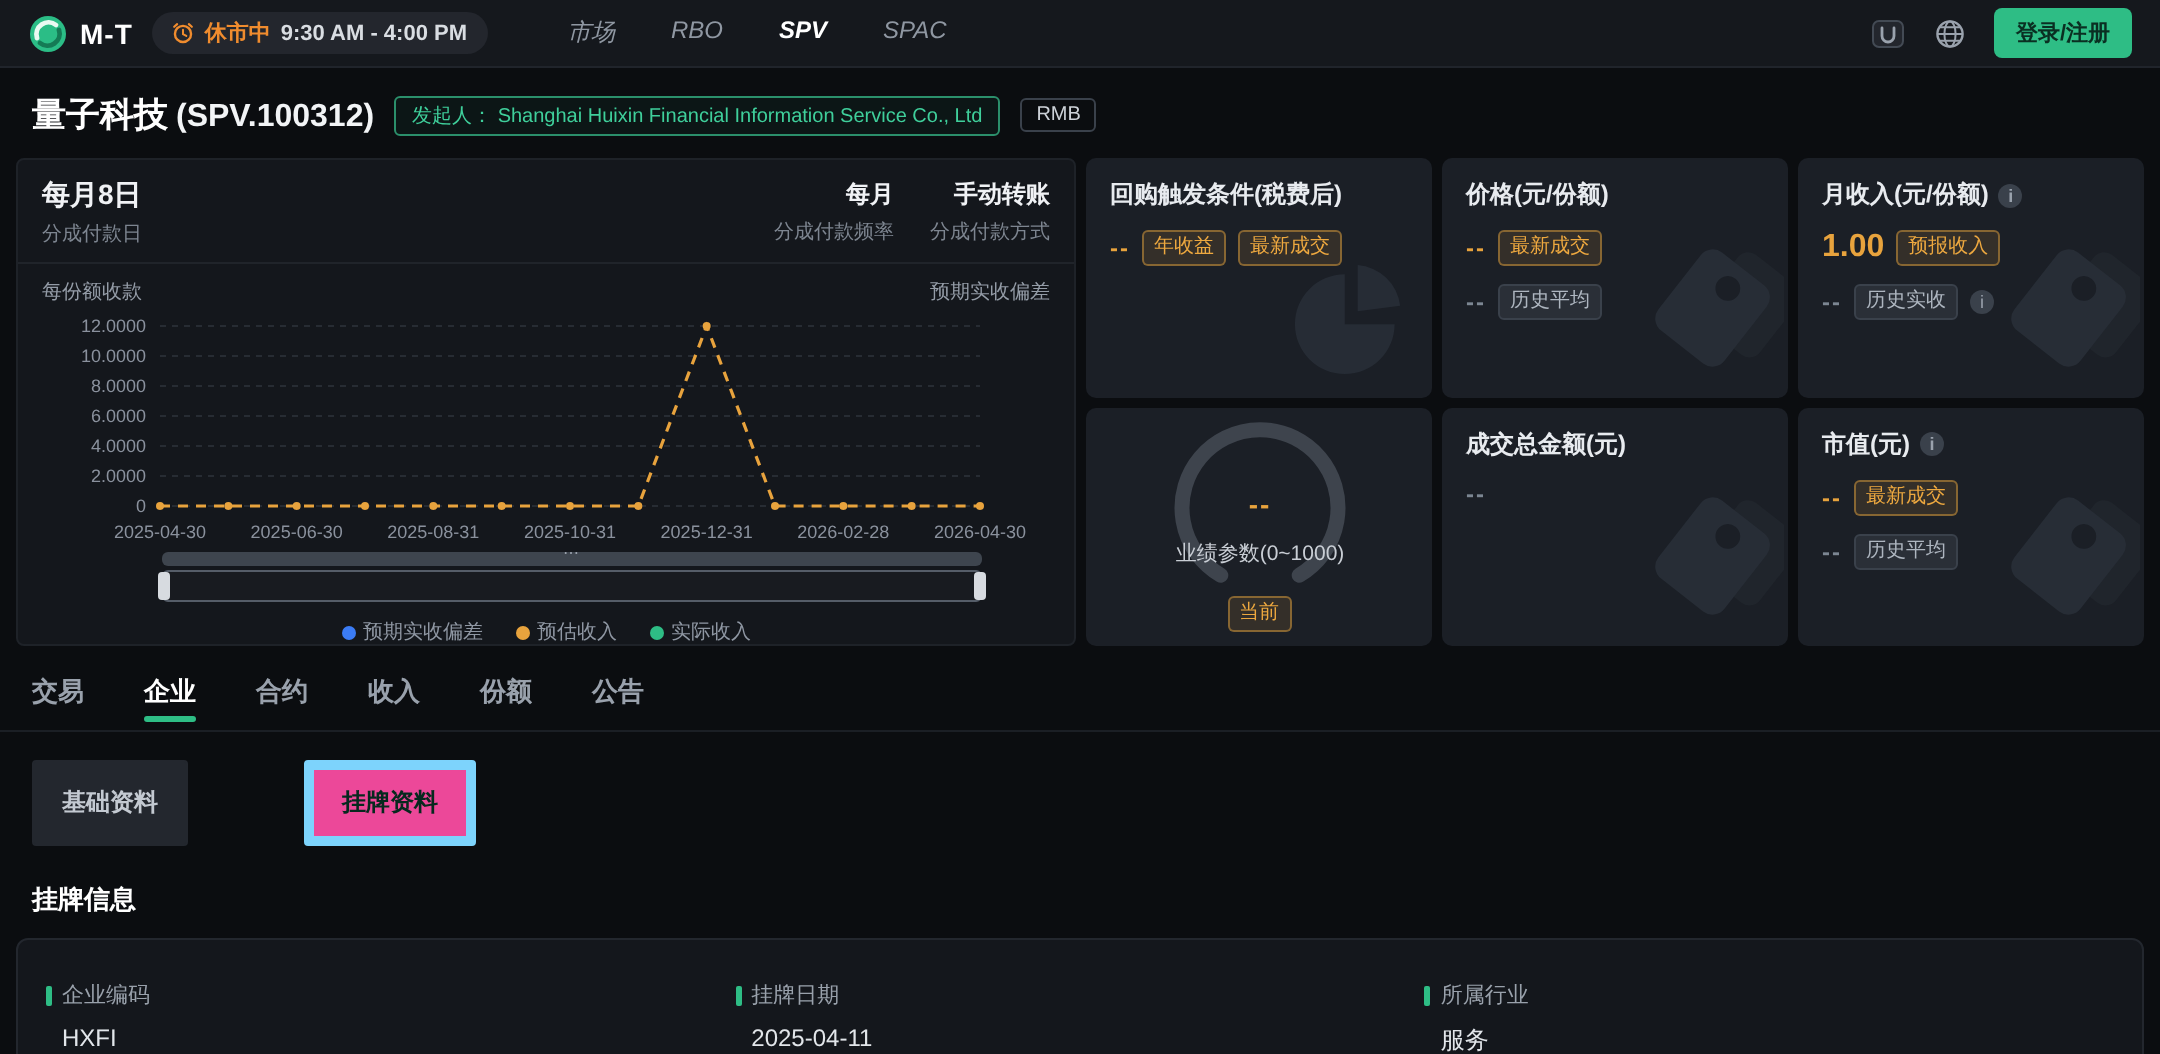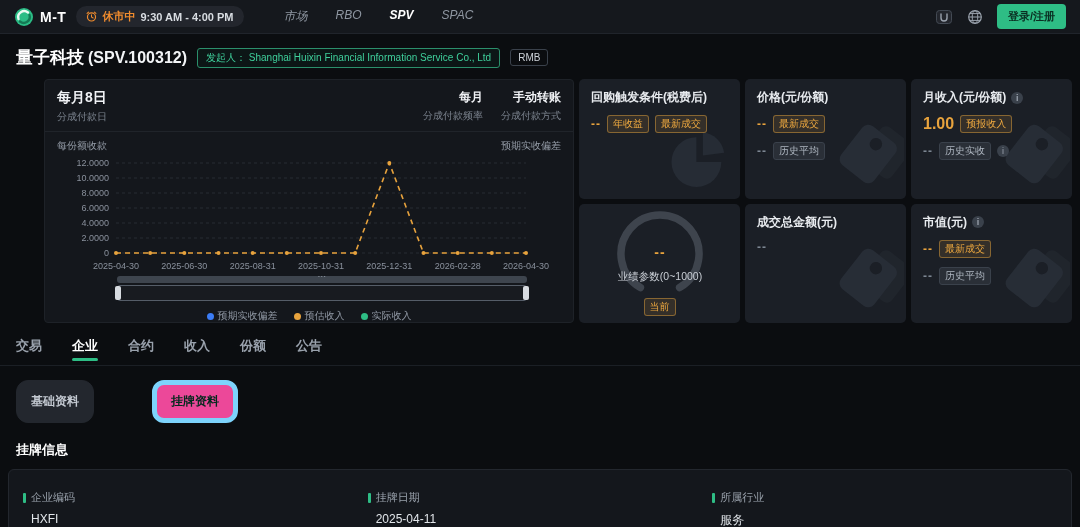--- a/index.html
+++ b/index.html
@@ -28,21 +28,21 @@
 
   
   .title-row { display:flex; align-items:center; gap:10px; padding:12px 16px 10px; }
   .asset-name { font-size:17px; font-weight:bold; color:#fff; }
   .asset-code { font-size:16px; font-weight:bold; color:#f2f4f6; margin-left:4px; }
   .tag-green { font-size:10px; color:#3fcf9b; border:1px solid #2b8f6b; border-radius:3px;
     padding:2px 8px; background:rgba(46,189,133,.05); }
   .tag-gray { font-size:10px; color:#cdd2d8; border:1px solid #3a414b; border-radius:3px; padding:2px 7px; }
 
   
-  .content { display:flex; gap:5px; padding:0 8px; height:244px;margin-left:36px; }
+  .content { display:flex; gap:5px; padding:0 8px; height:244px; }
   .chart-panel { width:530px; background:#14171c; border:1px solid #1e2228; border-radius:4px; }
   .panel-head { display:flex; justify-content:space-between; padding:9px 12px 7px; border-bottom:1px solid #20242a; }
   .ph-value { font-size:14px; font-weight:bold; color:#f0f2f5; }
   .ph-label { font-size:10px; color:#7d8590; margin-top:3px; }
   .ph-right { display:flex; gap:18px; text-align:right; }
   .ph-right .ph-value { font-size:12px; }
   .axis-names { display:flex; justify-content:space-between; padding:7px 12px 0; font-size:10px; color:#949ca7; }
   #chart-svg { display:block; margin:0 auto; }
 
   .datazoom { margin:1px 0 0 72px; width:410px; }
@@ -77,21 +77,21 @@
   .watermark { position:absolute; right:2px; bottom:0; z-index:0; }
   .gauge-card { display:flex; flex-direction:column; align-items:center; justify-content:center; padding:6px; }
 
   
   .tabs { display:flex; gap:30px; padding:14px 16px 0; border-bottom:1px solid #1b1f25; }
   .tab { font-size:13px; font-weight:bold; color:#99a1ac; padding-bottom:10px; position:relative; cursor:pointer; }
   .tab.active { color:#fff; }
   .tab.active::after { content:""; position:absolute; left:50%; transform:translateX(-50%);
     bottom:4px; width:26px; height:3px; border-radius:2px; background:#2ebd85; }
   .subtabs { display:flex; gap:10px; padding:14px 16px 0; }
-  .subtab { font-size:12px; font-weight:bold; padding:8px 14px; border-radius:12px;
+  .subtab { font-size:12px; font-weight:bold; padding:8px 14px; border-radius:2px;
     background:#23272e; color:#c3c9d1; border:1px solid #23272e; cursor:pointer; }
   .subtab.active { background:#ec4899; color:#06291e; border:5px solid #7dd3fc;margin-left:48px; }
   .section-heading { font-size:13px; font-weight:bold; color:#ffffff; padding:18px 16px 10px; }
   .info-card { margin:0 8px; background:#14171c; border:1px solid #23272e; border-radius:6px;
     padding:20px 14px; display:grid; grid-template-columns:1fr 1fr 1fr; row-gap:28px; }
   .field-label { display:flex; align-items:center; gap:5px; font-size:11px; color:#99a1ab; }
   .field-bar { width:3px; height:10px; background:#2ebd85; border-radius:1px; }
   .field-value { font-size:12px; color:#e2e6ea; margin-top:7px; padding-left:8px; }
 </style>
 </head>

